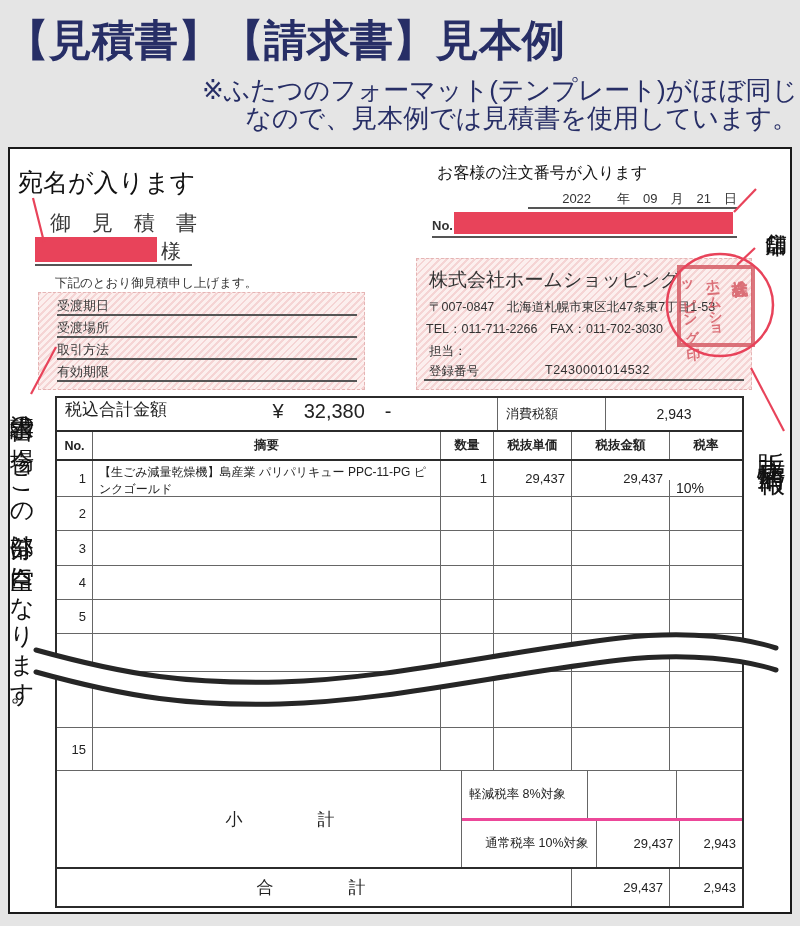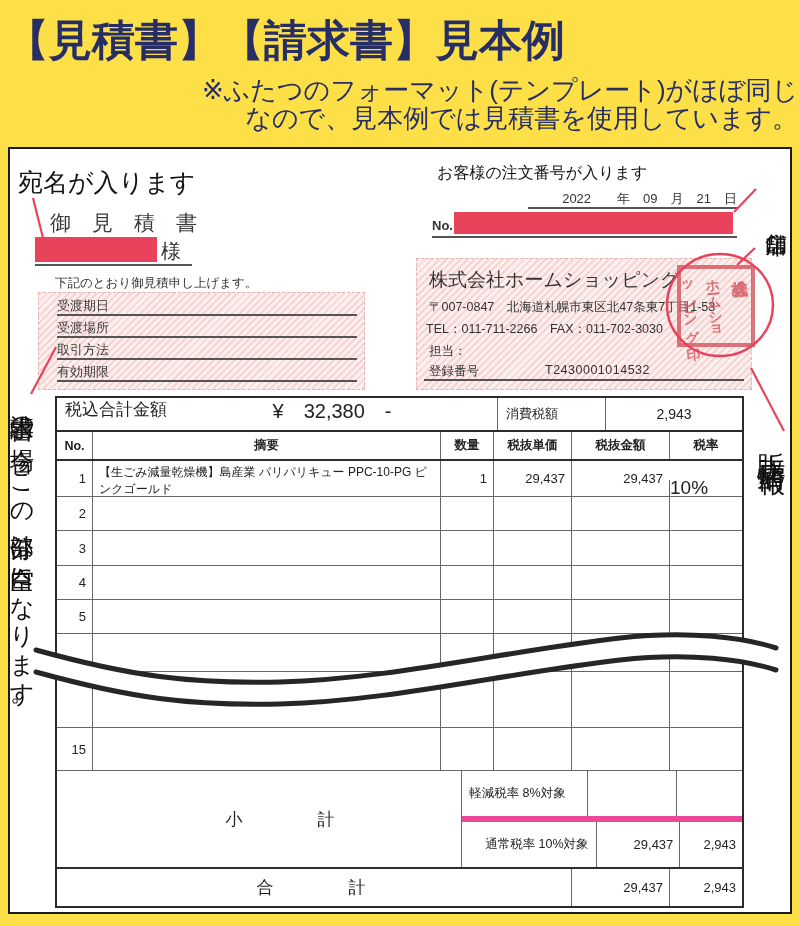--- a/index.html
+++ b/index.html
@@ -1,16 +1,16 @@
 <!DOCTYPE html>
 <html><head>
 <meta charset="utf-8">
 <style>
   html,body{margin:0;padding:0;background:#fff;}
-  #page{position:relative;width:800px;height:926px;background:#fde047;overflow:hidden;
+  #page{position:relative;width:800px;height:926px;background:#e5e5e5;overflow:hidden;
         font-family:"Liberation Sans","DejaVu Sans",sans-serif;color:#333;}
   .abs{position:absolute;}
   
   .main-title{font-size:43px;font-weight:bold;color:#272e66;letter-spacing:0px;white-space:nowrap;}
   .subtitle{font-size:26px;line-height:28px;color:#272e66;font-weight:500;text-align:right;white-space:nowrap;}
   
   .frame{border:2px solid #1a1a1a;background:#fff;}
   
   .anno{font-size:16px;color:#111;font-weight:500;white-space:nowrap;}
   .vtext{writing-mode:vertical-rl;text-orientation:upright;color:#111;white-space:nowrap;}
@@ -24,21 +24,21 @@
   
   .qtable{left:55px;top:396px;width:685px;border:2px solid #2b2b2b;background:transparent;z-index:1;}
   .trow{display:flex;border-top:1px solid #666;}
   .trow.bt0{border-top:none;}
   .trow.bt2{border-top:2px solid #2b2b2b;}
   .trow > div{box-sizing:border-box;border-left:1px solid #666;overflow:hidden;}
   .trow > div:first-child{border-left:none;}
   .c1{width:35px;} .c2{width:348px;} .c3{width:53px;} .c4{width:78px;} .c5{width:98px;} .c6{width:73px;}
   .thead > div{display:flex;align-items:center;justify-content:center;font-weight:bold;font-size:12.5px;color:#222;}
   .num{display:flex;align-items:center;justify-content:flex-end;padding-right:6px;font-size:13px;color:#222;}
-  .ratecell{display:flex;align-items:center;justify-content:flex-start;font-size:19px;color:#222;margin-top:19px;}
+  .ratecell{display:flex;align-items:center;justify-content:flex-start;padding-left:6px;font-size:14px;color:#222;margin-top:19px;}
   .desccell{font-size:12px;line-height:1.45;padding:3px 6px;color:#222;}
   .centerlab{display:flex;align-items:center;justify-content:center;font-size:17px;color:#222;}
   .leftlab{display:flex;align-items:center;padding-left:7px;font-size:12.5px;color:#222;}
   
   svg.overlay{position:absolute;left:0;top:0;pointer-events:none;}
 </style>
 </head>
 <body>
 
 <div id="page">
@@ -114,21 +114,21 @@
       <div class="c1">No.</div>
       <div class="c2">摘要</div>
       <div class="c3">数量</div>
       <div class="c4">税抜単価</div>
       <div class="c5">税抜金額</div>
       <div class="c6">税率</div>
     </div>
 
     <div class="trow bt0" style="height:35px;">
       <div class="c1 num">1</div>
-      <div class="c2 desccell">【生ごみ減量乾燥機】島産業 パリパリキュー PPC-10-PG ピンクゴールド</div>
+      <div class="c2 desccell">【生ごみ減量乾燥機】島産業 パリパリキュー PPC-11-PG ピンクゴールド</div>
       <div class="c3 num">1</div>
       <div class="c4 num">29,437</div>
       <div class="c5 num">29,437</div>
       <div class="c6 ratecell">10%</div>
     </div>
 
     <div class="trow" style="height:33px;">
       <div class="c1 num">2</div>
       <div class="c2"></div>
         <div class="c3"></div>
@@ -183,21 +183,21 @@
       <div class="c2"></div>
         <div class="c3"></div>
         <div class="c4"></div>
         <div class="c5"></div>
         <div class="c6"></div>
     </div>
 
     <div class="trow" style="height:96px;">
       <div class="centerlab" style="width:383px;letter-spacing:6px;margin-left:48px;">小　　　計</div>
       <div style="width:302px;border-left:1px solid #666;display:flex;flex-direction:column;">
-        <div style="flex:1;display:flex;border-bottom:6px solid #ec4899;">
+        <div style="flex:1;display:flex;border-bottom:3px solid #ec4899;">
           <div class="leftlab" style="width:131px;">軽減税率 8%対象</div>
           <div class="num" style="width:98px;border-left:1px solid #666;box-sizing:border-box;"></div>
           <div class="num" style="width:73px;border-left:1px solid #666;box-sizing:border-box;"></div>
         </div>
         <div style="flex:1;display:flex;margin-left:16px;">
           <div class="leftlab" style="width:131px;">通常税率 10%対象</div>
           <div class="num" style="width:98px;border-left:1px solid #666;box-sizing:border-box;">29,437</div>
           <div class="num" style="width:73px;border-left:1px solid #666;box-sizing:border-box;">2,943</div>
         </div>
       </div>

